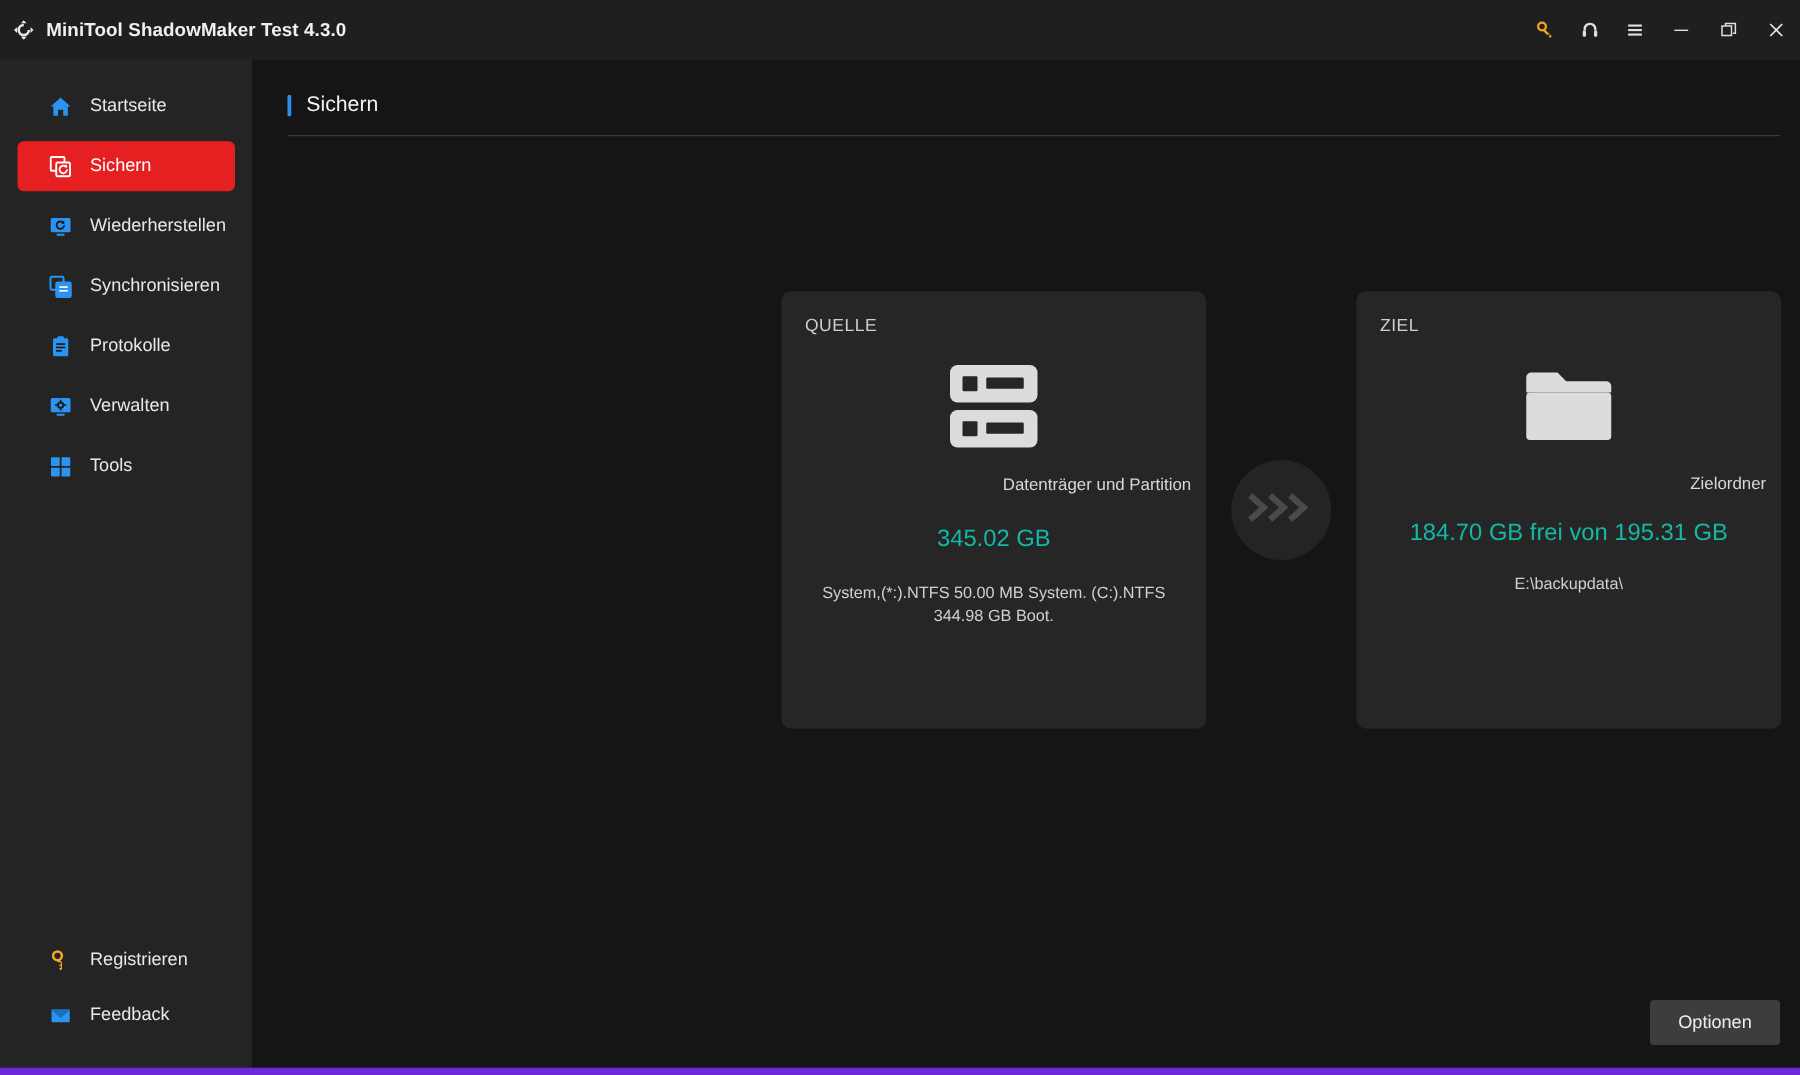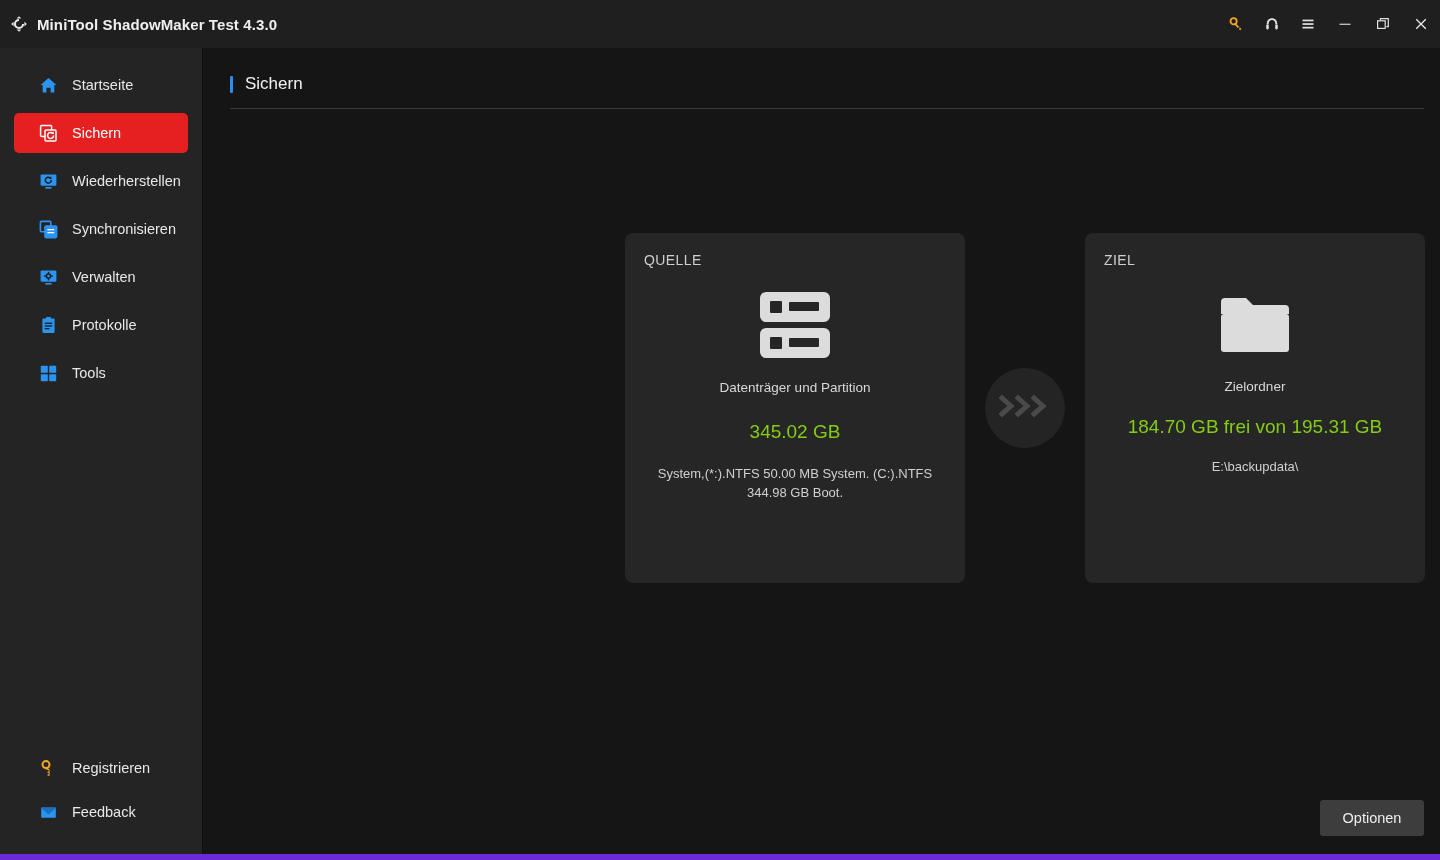--- a/index.html
+++ b/index.html
@@ -108,27 +108,27 @@
     position: absolute; top: 19px; left: 19px;
     color: #cfcfcf; font-size: 14px; letter-spacing: .4px;
   }
   .card-ico {
     position: absolute; top: 56px; left: 0; right: 0;
     height: 74px;
     display: flex; align-items: center; justify-content: center;
   }
   .card-sub {
     position: absolute; left: 12px; right: 12px;
-    color: #d8d8d8; font-size: 13.5px; text-align: center;
+    color: #d8d8d8; font-size: 13.5px; text-align: right;
   }
   .source .card-sub { top: 147px; }
   .dest   .card-sub { top: 146px; }
   .card-size {
     position: absolute; left: 8px; right: 8px;
-    text-align: center; color: #84cc16; font-size: 19px;
+    text-align: center; color: #14b8a6; font-size: 19px;
   }
   .source .card-size { top: 188px; }
   .dest   .card-size { top: 183px; }
   .card-detail {
     position: absolute; left: 22px; right: 22px;
     text-align: center; color: #d0d0d0; font-size: 13px;
     line-height: 19px;
   }
   .source .card-detail { top: 231px; }
   .dest   .card-detail { top: 224px; }
@@ -293,47 +293,47 @@
               <rect x="8.4" y="12" width="6.8" height="1.3"></rect>
             </g>
           </svg>
         </span>
         <span class="nav-label">Synchronisieren</span>
       </div>
 
       <div class="nav-item">
         <span class="nav-ico">
           <svg width="19" height="19" viewBox="0 0 19 19">
+            <rect x="3.4" y="2.6" width="12.2" height="14.4" rx="1.2" fill="#2b94f0"></rect>
+            <rect x="6.9" y="1" width="5.2" height="2.8" rx="1" fill="#2b94f0"></rect>
+            <g fill="#1a1a1a">
+              <rect x="5.8" y="6.6" width="7.4" height="1.3"></rect>
+              <rect x="5.8" y="9.3" width="7.4" height="1.3"></rect>
+              <rect x="5.8" y="12" width="4.6" height="1.3"></rect>
+            </g>
+          </svg>
+        </span>
+        <span class="nav-label">Protokolle</span>
+      </div>
+
+      <div class="nav-item">
+        <span class="nav-ico">
+          <svg width="19" height="19" viewBox="0 0 19 19">
             <rect x="1.6" y="2.4" width="15.8" height="11.4" rx="1.2" fill="#2b94f0"></rect>
             <rect x="6.4" y="15" width="6.2" height="1.6" fill="#2b94f0"></rect>
             <circle cx="9.5" cy="8.1" r="2.1" fill="none" stroke="#1a1a1a" stroke-width="1.5"></circle>
             <g fill="#1a1a1a">
               <rect x="8.8" y="3.8" width="1.4" height="1.7"></rect>
               <rect x="8.8" y="10.7" width="1.4" height="1.7"></rect>
               <rect x="5.1" y="7.4" width="1.7" height="1.4"></rect>
               <rect x="12.2" y="7.4" width="1.7" height="1.4"></rect>
             </g>
           </svg>
         </span>
         <span class="nav-label">Verwalten</span>
-      </div>
-
-      <div class="nav-item">
-        <span class="nav-ico">
-          <svg width="19" height="19" viewBox="0 0 19 19">
-            <rect x="3.4" y="2.6" width="12.2" height="14.4" rx="1.2" fill="#2b94f0"></rect>
-            <rect x="6.9" y="1" width="5.2" height="2.8" rx="1" fill="#2b94f0"></rect>
-            <g fill="#1a1a1a">
-              <rect x="5.8" y="6.6" width="7.4" height="1.3"></rect>
-              <rect x="5.8" y="9.3" width="7.4" height="1.3"></rect>
-              <rect x="5.8" y="12" width="4.6" height="1.3"></rect>
-            </g>
-          </svg>
-        </span>
-        <span class="nav-label">Protokolle</span>
       </div>
 
       <div class="nav-item">
         <span class="nav-ico">
           <svg width="19" height="19" viewBox="0 0 19 19">
             <g fill="#2b94f0">
               <rect x="1.8" y="1.8" width="7" height="7" rx=".6"></rect>
               <rect x="10.2" y="1.8" width="7" height="7" rx=".6"></rect>
               <rect x="1.8" y="10.2" width="7" height="7" rx=".6"></rect>
               <rect x="10.2" y="10.2" width="7" height="7" rx=".6"></rect>

